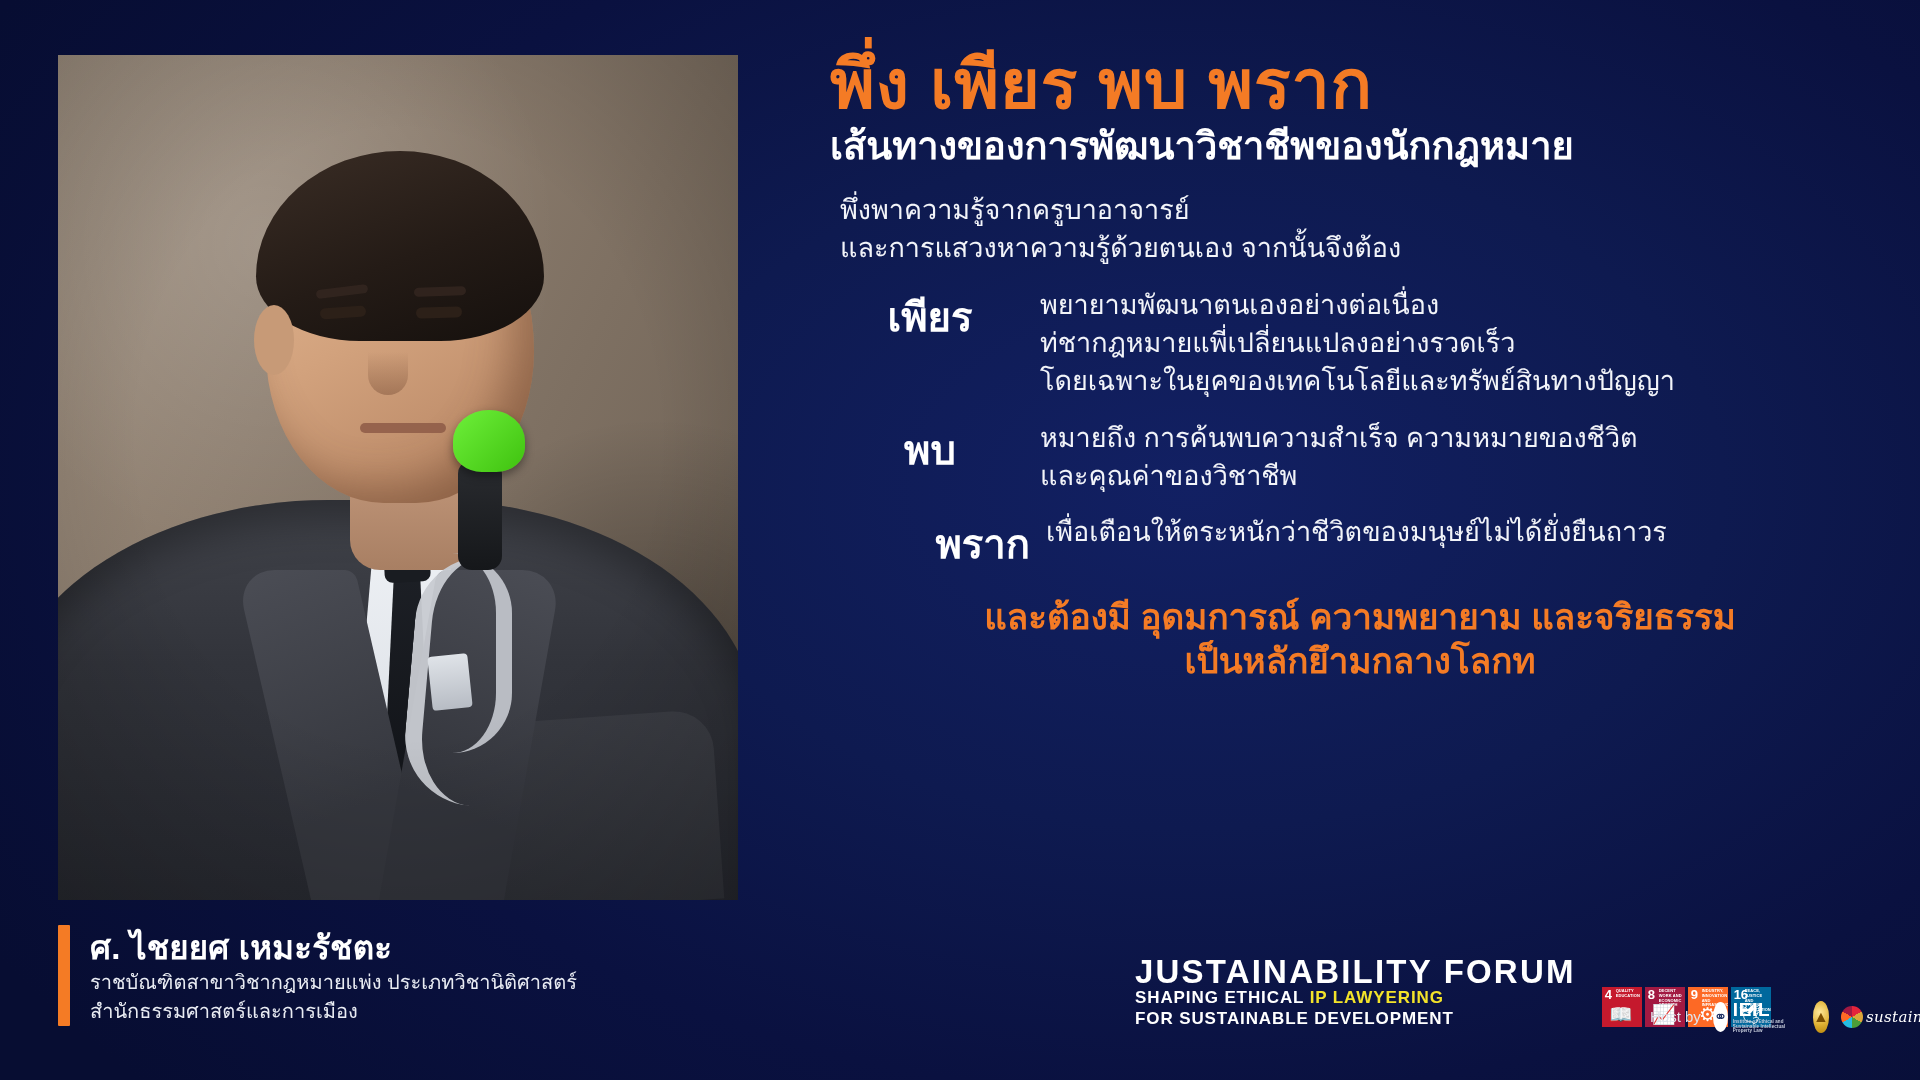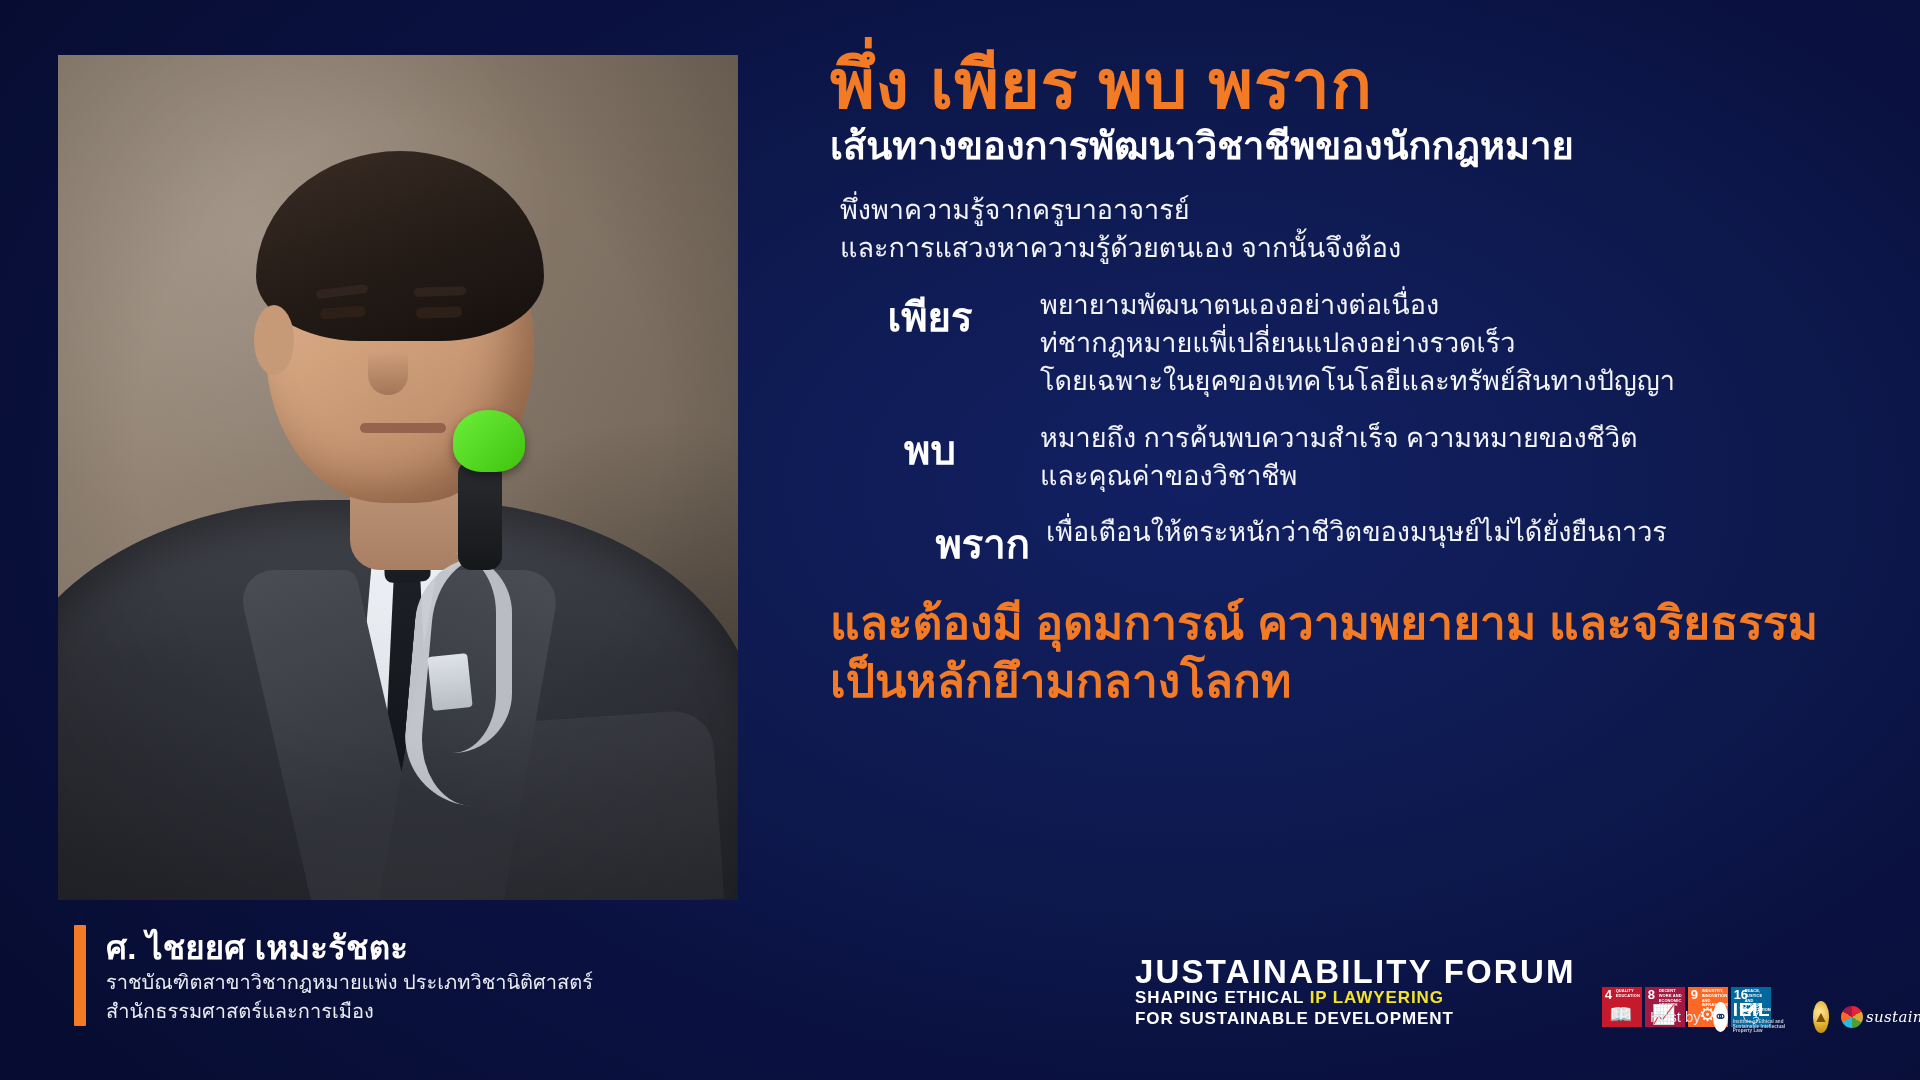--- a/index.html
+++ b/index.html
@@ -165,21 +165,21 @@
   }
   .photo-vignette {
     position: absolute; inset: 0;
     background: radial-gradient(ellipse 85% 80% at 50% 45%, rgba(0,0,0,0) 45%, rgba(0,0,0,.28) 100%);
     pointer-events: none;
   }
 
   
   #speaker-block {
     position: absolute;
-    left: 74px;
+    left: 58px;
     top: 925px;
     width: 760px;
     display: flex;
     gap: 20px;
     align-items: stretch;
   }
   #speaker-bar {
     width: 12px;
     background: #f47b25;
     flex: 0 0 12px;
@@ -255,23 +255,24 @@
     line-height: 1.42;
     white-space: nowrap;
   }
 
   #closing {
     margin-top: 26px;
     color: #f47b25;
     font-weight: 800;
   }
   .closing-line {
-    font-size: 46px;
+    font-size: 35px;
     line-height: 1.25;
     white-space: nowrap;
+    text-align: center;
   }
 
   
   #footer {
     position: absolute;
     left: 1135px;
     top: 955px;
     display: flex;
     align-items: flex-start;
     gap: 26px;

